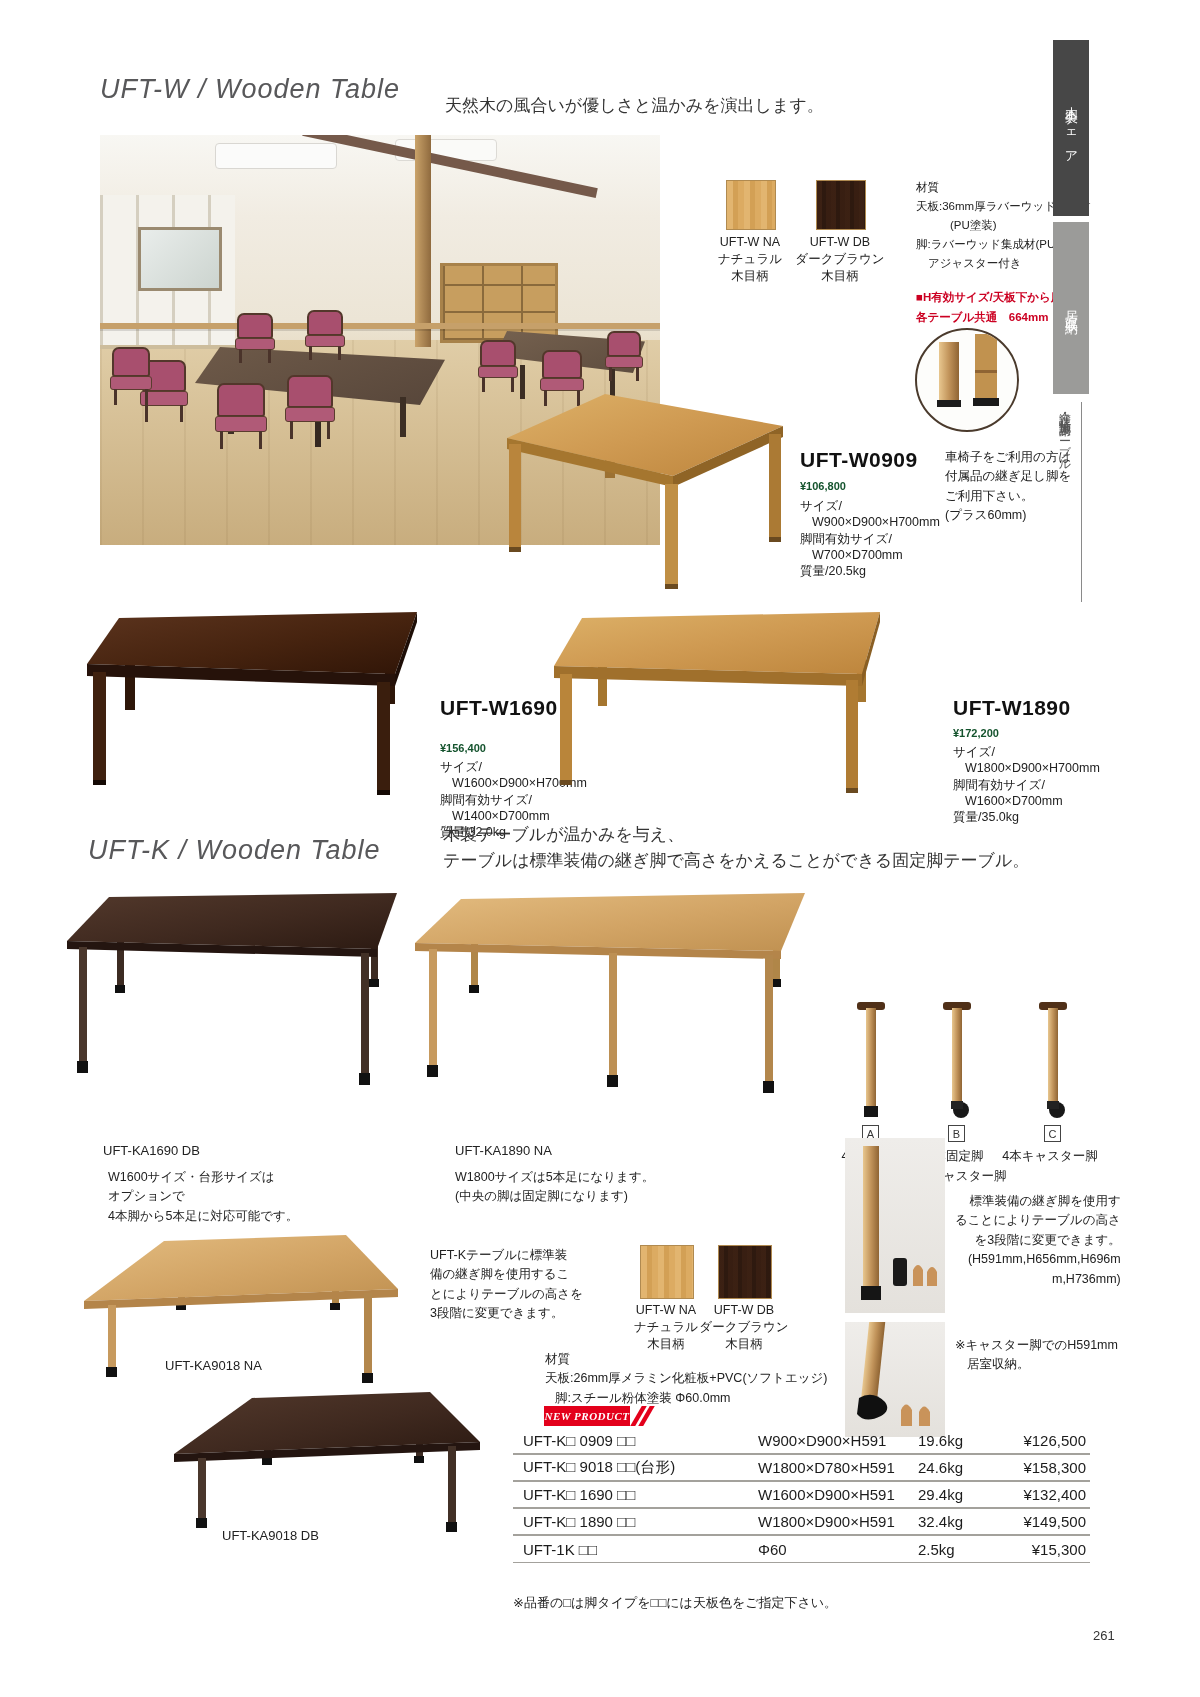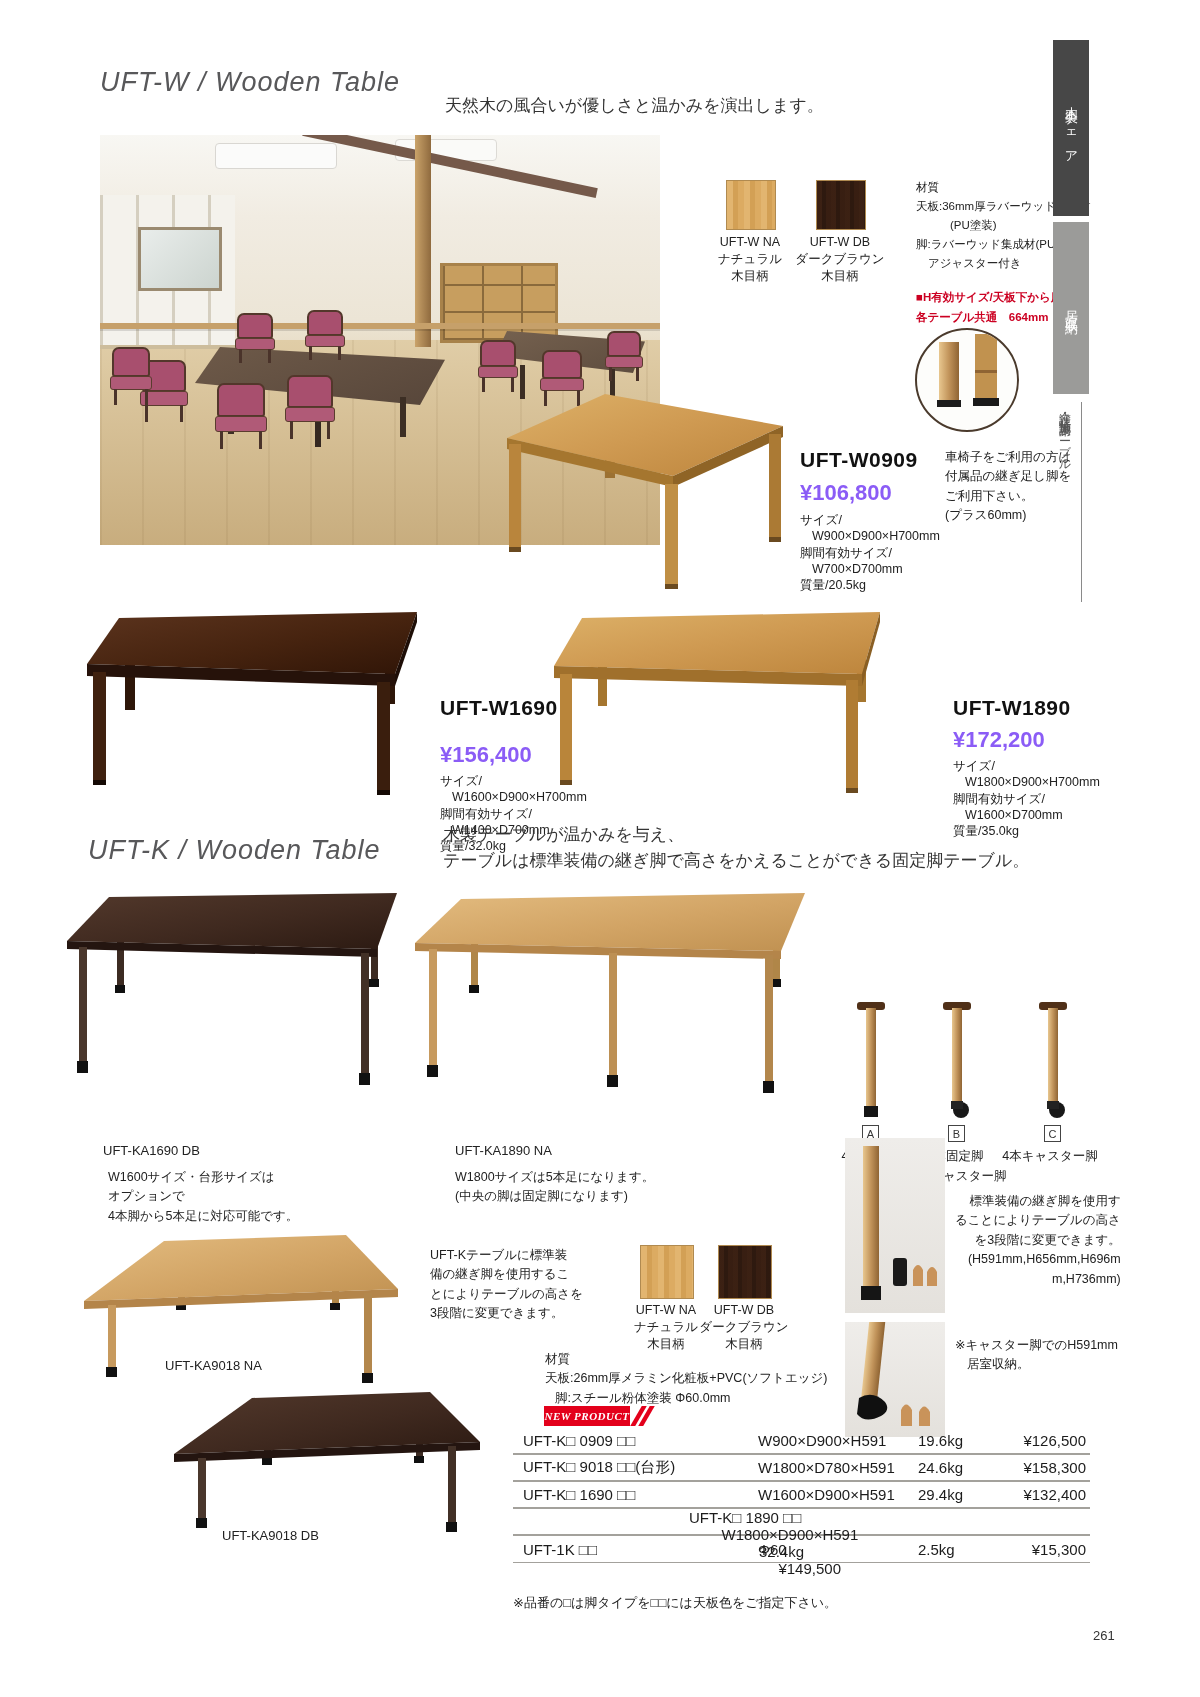--- a/index.html
+++ b/index.html
@@ -4,21 +4,21 @@
 <style>
   html,body{margin:0;padding:0;background:#fff;}
   .page{position:relative;width:1200px;height:1697px;background:#fff;overflow:hidden;
         font-family:"Liberation Sans","DejaVu Sans",sans-serif;color:#2b2b2b;}
   .abs{position:absolute;}
   .sec-title{font-style:italic;font-weight:300;font-size:27px;color:#58585a;letter-spacing:1px;}
   .sec-sub{font-size:17px;color:#333;font-weight:400;}
   .t12{font-size:12.5px;line-height:1.55;color:#222;}
   .t13{font-size:13px;color:#222;}
   .prod-name{font-size:21px;font-weight:bold;color:#111;letter-spacing:.5px;}
-  .prod-price{font-size:22px;font-weight:bold;color:#8b5cf6;}
+  .prod-price{font-size:11px;font-weight:bold;color:#14532d;}
   .spec{font-size:12.5px;color:#222;line-height:1.3;}
   .red{color:#cc0022;}
   .swatch{position:absolute;width:48px;height:48px;border:1px solid #b08a50;}
   .sw-na{background:repeating-linear-gradient(90deg,#e2b570 0 6px,#d3a055 6px 11px,#dcab62 11px 17px);}
   .sw-db{background:repeating-linear-gradient(90deg,#42241430 0 5px,#00000035 5px 9px,#2a130a20 9px 14px),#3a2013;}
   .sw-label{font-size:12.5px;line-height:1.35;text-align:center;color:#222;}
   .photo{background:linear-gradient(180deg,#f8f7f3 0%,#f1ece2 20%,#ece5d6 45%,#e8ddc6 52%);overflow:hidden;}
   .floor{background:linear-gradient(180deg,#e0cda7,#c8ad7e),#d5bf94;}
   .chair{position:absolute;}
   .cb{position:absolute;left:4%;top:0;width:92%;height:52%;background:#a84f6e;border:2px solid #53372b;border-radius:7px 7px 3px 3px;box-sizing:border-box;}
@@ -77,21 +77,21 @@
           <stop offset="1" stop-color="#8f6433"></stop>
       </linearGradient>
       <linearGradient id="legDkb" x1="0" y1="0" x2="1" y2="0">
         <stop offset="0" stop-color="#6a5245"></stop>
           <stop offset="0.5" stop-color="#4a342a"></stop>
           <stop offset="1" stop-color="#33211a"></stop>
       </linearGradient>
     </defs>
   </svg>
 
-  <div class="abs sec-title" style="left:100px;top:67px;">UFT-W / Wooden Table</div>
+  <div class="abs sec-title" style="left:100px;top:74px;">UFT-W / Wooden Table</div>
   <div class="abs sec-sub" style="left:445px;top:94px;">天然木の風合いが優しさと温かみを演出します。</div>
 
   <div class="abs photo" style="left:100px;top:135px;width:560px;height:410px;">
     <div class="abs floor" style="left:0;top:205px;width:560px;height:205px;background-image:repeating-linear-gradient(90deg,rgba(90,60,20,.07) 0 2px,transparent 2px 42px),linear-gradient(180deg,#e0cda7,#c8ad7e);"></div>
     <div class="abs" style="left:0;top:60px;width:135px;height:150px;background:#f4f2ec;background-image:repeating-linear-gradient(90deg,#d5cfc0 0 3px,transparent 3px 36px);border-bottom:4px solid #cdbd9c;"></div>
     <div class="abs" style="left:38px;top:92px;width:78px;height:58px;background:linear-gradient(135deg,#e9edeb,#ccd4cf);border:3px solid #9a8a70;"></div>
     <div class="abs" style="left:115px;top:8px;width:120px;height:24px;background:#fbfbfa;border:1px solid #d9d7d2;border-radius:4px;"></div>
     <div class="abs" style="left:295px;top:4px;width:100px;height:20px;background:#fafaf8;border:1px solid #dcdad5;border-radius:4px;"></div>
     <div class="abs" style="left:200px;top:22px;width:300px;height:10px;background:#75594a;transform:rotate(12deg);"></div>
     <div class="abs" style="left:315px;top:0;width:16px;height:212px;background:linear-gradient(90deg,#caa36a,#8f6a3e);"></div>
@@ -441,21 +441,21 @@
       <div class="pc2">W1800×D780×H591</div>
       <div class="pc3">24.6kg</div>
       <div class="pc4">¥158,300</div>
     </div>
     <div class="prow" style="height:27px;">
       <div class="pc1">UFT-K□ 1690 □□</div>
       <div class="pc2">W1600×D900×H591</div>
       <div class="pc3">29.4kg</div>
       <div class="pc4">¥132,400</div>
     </div>
-    <div class="prow" style="height:27px;flex-direction:column;">
+    <div class="prow" style="height:27px;">
       <div class="pc1">UFT-K□ 1890 □□</div>
       <div class="pc2">W1800×D900×H591</div>
       <div class="pc3">32.4kg</div>
       <div class="pc4">¥149,500</div>
     </div>
     <div class="prow" style="height:27px;border-bottom-width:1.5px;">
       <div class="pc1">UFT-1K □□</div>
       <div class="pc2">Φ60</div>
       <div class="pc3">2.5kg</div>
       <div class="pc4">¥15,300</div>

